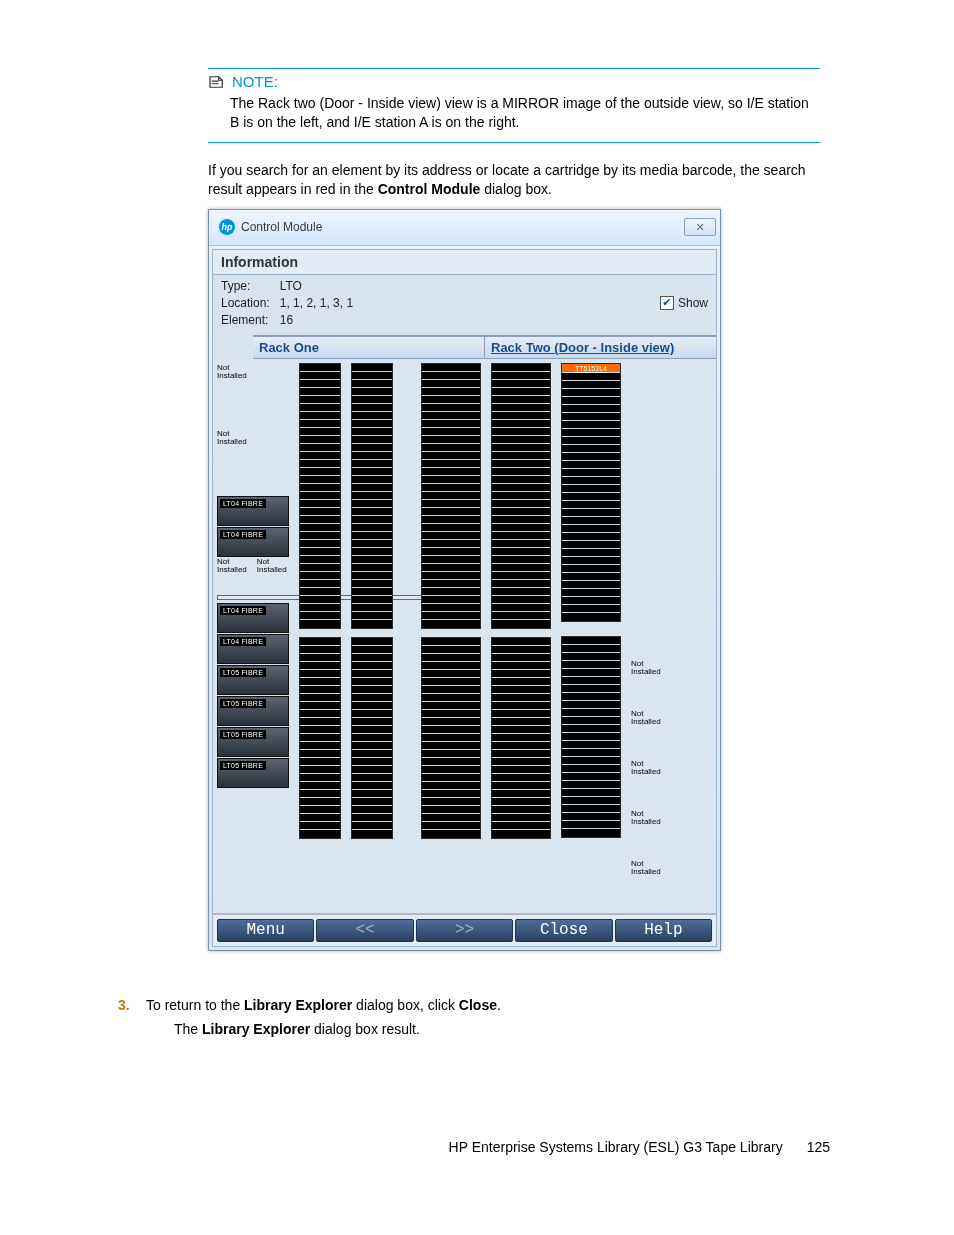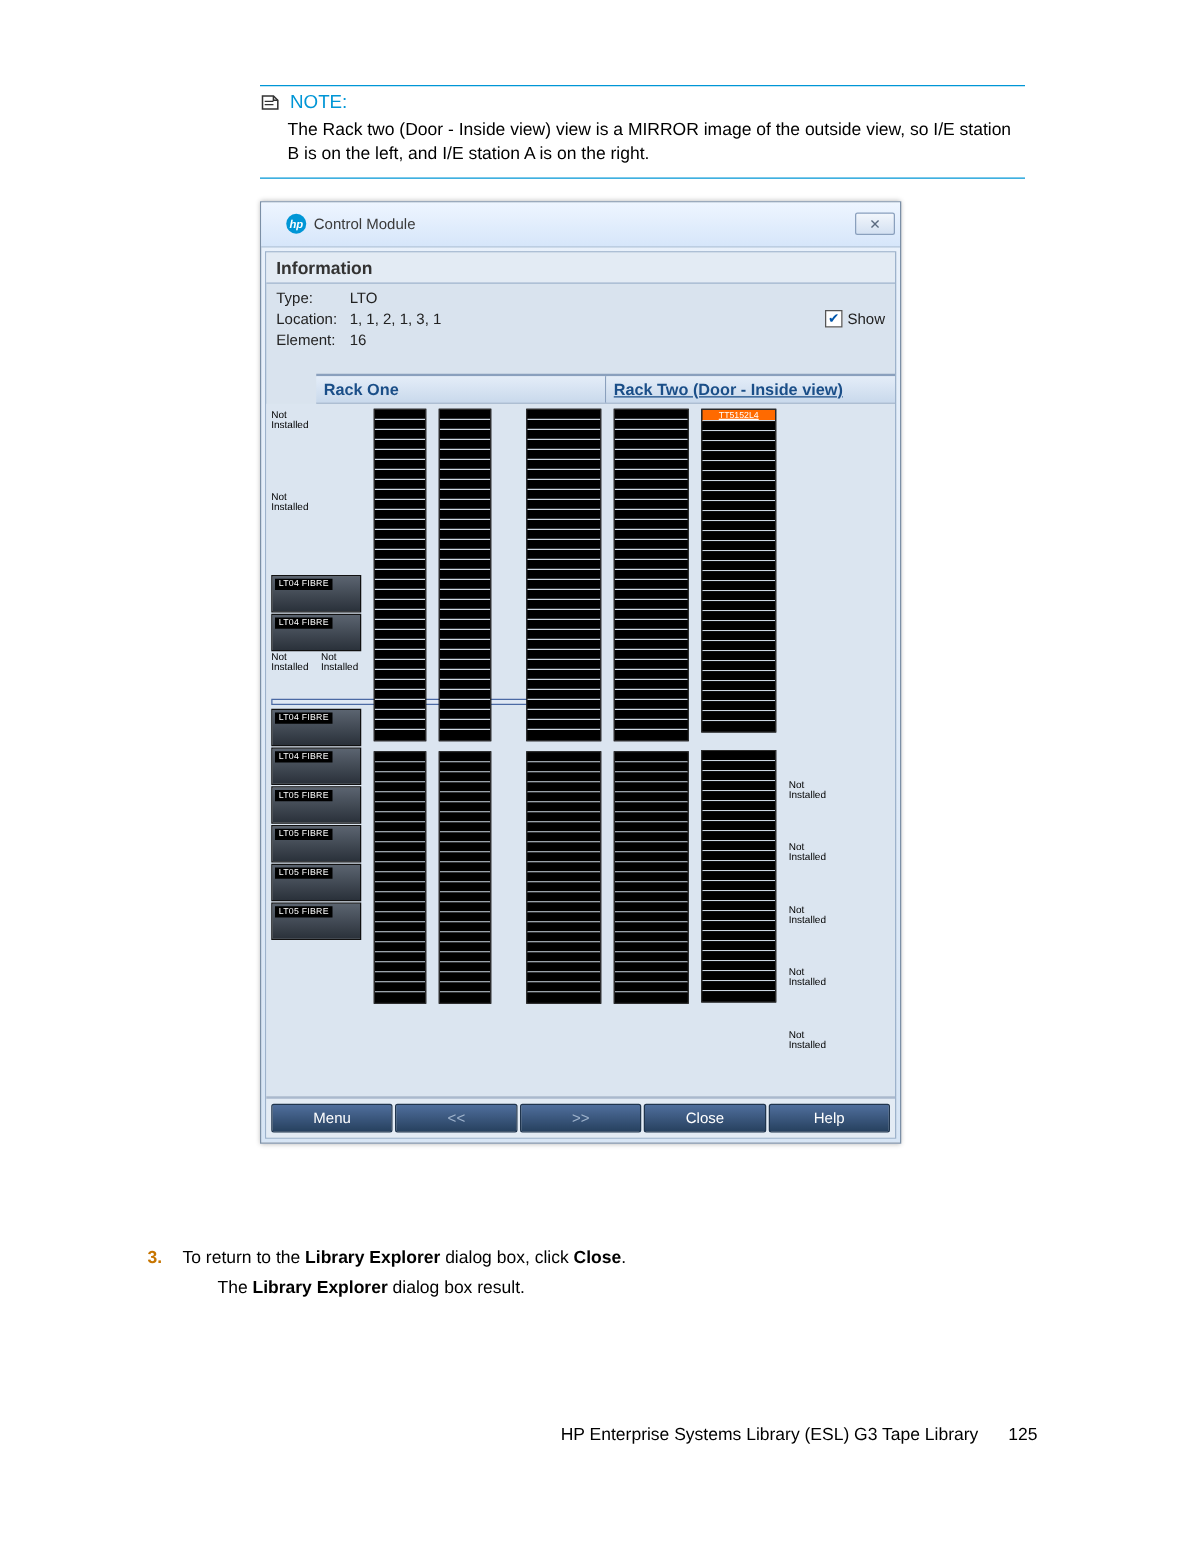--- a/index.html
+++ b/index.html
@@ -32,21 +32,21 @@
     width: 513px;
     border: 1px solid #7b8fa6;
     background: linear-gradient(#e9f1fb,#d7e5f5);
     box-shadow: 0 0 4px rgba(0,0,0,.3);
     margin-top: 6px;
     margin-bottom: 20px;
   }
   .titlebar {
     height: 36px;
     display: flex; align-items: center; justify-content: space-between;
-    padding: 0 4px 0 20px;
+    padding: 0 4px 0 10px;
     background: linear-gradient(#eef5ff,#d6e6fa);
     border-bottom: 1px solid #b0c3da;
   }
   .title-left { display: flex; align-items: center; gap: 6px; color: #3a3a3a; font-size: 12px; }
   .hp-logo {
     width: 16px; height: 16px; border-radius: 50%;
     background: #0096d6; color:#fff; font-size:9px; font-weight:bold;
     display:flex; align-items:center; justify-content:center;
     font-style: italic;
   }
@@ -58,21 +58,21 @@
   }
 
   .inner {
     margin: 3px; background: #d9e3ee; border:1px solid #9db2cb;
   }
   .info-title {
     padding: 4px 8px; font-weight: bold; color:#333; font-size:14px;
     border-bottom:1px solid #9db2cb; background:#e3ebf4;
   }
   .info-grid {
-    display:flex; padding: 4px 8px 20px 8px;
+    display:flex; padding: 4px 8px 8px 8px;
     font-size: 12px; color:#222;
   }
   .info-col { display:grid; grid-template-columns: auto auto; column-gap: 10px; row-gap: 3px; }
   .info-col.left { margin-right: 60px; }
   .info-show { margin-left: auto; display:flex; align-items:center; gap:4px; }
   .chk {
     width:14px; height:14px; border:1px solid #555; background:#fff;
     display:flex; align-items:center; justify-content:center; font-size:11px; color:#0055aa;
   }
 
@@ -96,22 +96,22 @@
   .drive { height:30px; background: linear-gradient(#5b6470,#2a313a); border:1px solid #111; margin-top:1px; position:relative; }
   .drive-label { position:absolute; left:2px; top:2px; background:#000; color:#fff; font-size:7px; padding:1px 3px; letter-spacing:0.2px; }
   .sep { height:5px; border:1px solid #4b6aa4; background:#dfe8f4; margin:2px 0; }
 
   .btnbar {
     display:flex; gap:2px; padding:4px; border-top:2px solid #aab9cd;
     background:#e3ebf4;
   }
   .btn {
     flex:1; height:23px; background: linear-gradient(#4f6e9c,#27415f);
-    color:#fff; font-size:12px; border:1px solid #1f344d; border-radius:2px;
-    display:flex; align-items:center; justify-content:center; cursor:pointer;
+    color:#fff; font-size:16px; border:1px solid #1f344d; border-radius:2px;
+    display:flex; align-items:center; justify-content:center; cursor:pointer;font-family:Liberation Mono, monospace;
   }
   .btn.disabled { color:#9fb3cc; }
 
   .step-line {
     position:absolute; left:146px; width:680px; font-size:14px; line-height:1.35;
   }
   .step-num { color:#c77500; font-weight:bold; position:absolute; left:-28px; }
 
   .footer {
     position:absolute; bottom:80px; right:124px; font-size:14px;
@@ -127,20 +127,23 @@
     <svg class="note-icon" viewBox="0 0 20 16">
         <path d="M2 2h10l4 4v8H2z" fill="none" stroke="#333" stroke-width="1.4"></path>
         <path d="M12 2v4h4" fill="none" stroke="#333" stroke-width="1.4"></path>
         <path d="M4 7h8M4 10h8" stroke="#333" stroke-width="1.2"></path>
       </svg>
     <span class="note-label">NOTE:</span>
   </div>
   <div class="note-body">The Rack two (Door - Inside view) view is a MIRROR image of the outside view, so I/E station B is on the left, and I/E station A is on the right.</div>
   <div class="rule2"></div>
 
+  <p class="para">
+    <span>If you search for an element by its address or locate a cartridge by its media barcode, the search result appears in red in the </span><span class="bold">Control Module</span><span> dialog box.</span>
+  </p>
 
   <div class="dialog">
     <div class="titlebar">
       <div class="title-left">
         <div class="hp-logo">hp</div>
         <span>Control Module</span>
       </div>
       <div class="close-btn">
         <span>✕</span>
       </div>

